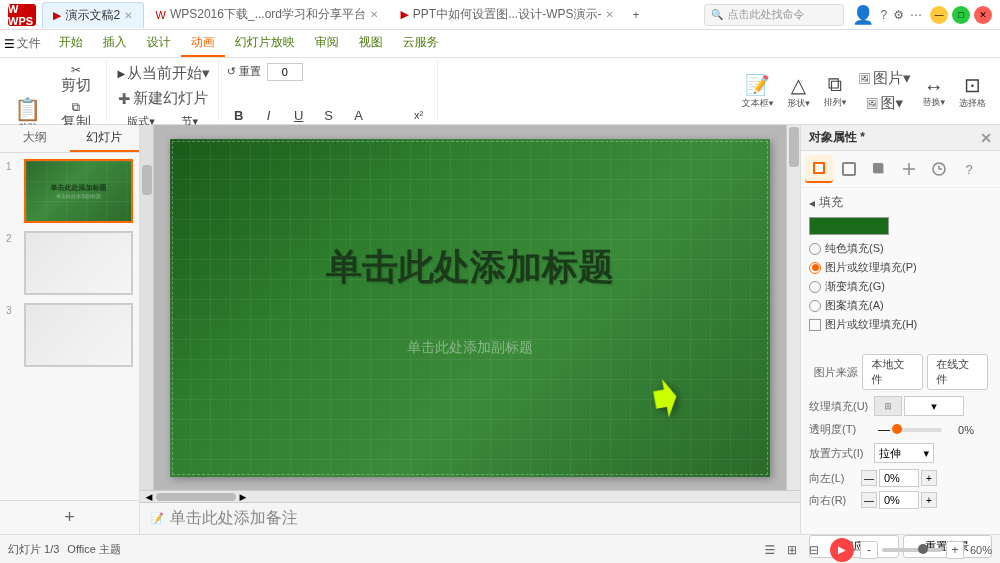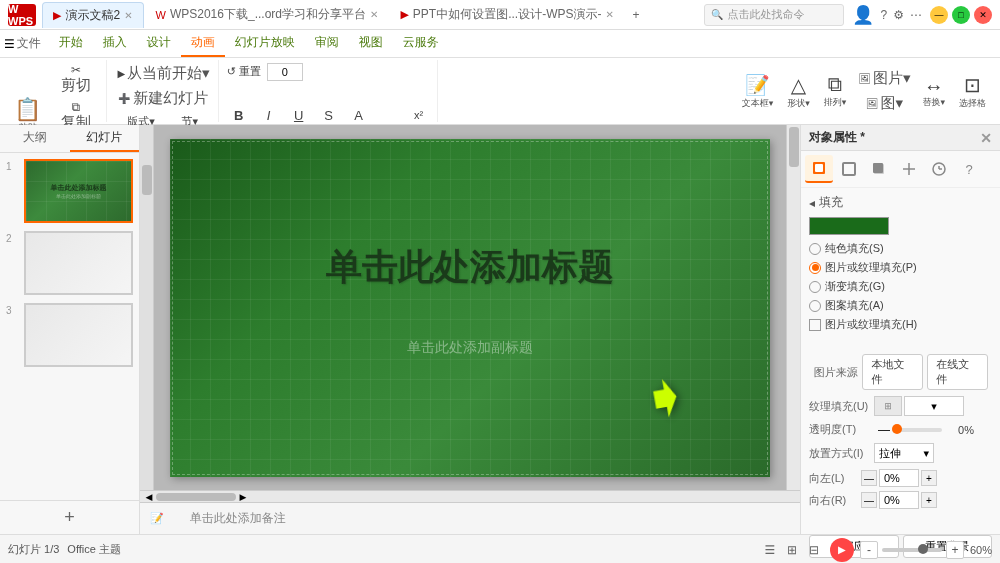--- a/index.html
+++ b/index.html
@@ -383,21 +383,21 @@
     </div>
 
     <div class="h-scrollbar">
       <div style="width:14px;height:12px;display:flex;align-items:center;justify-content:center;cursor:pointer;font-size:9px;">◀</div>
       <div class="h-scroll-thumb"></div>
       <div style="width:14px;height:12px;display:flex;align-items:center;justify-content:center;cursor:pointer;font-size:9px;">▶</div>
     </div>
 
     <div class="notes-area">
       <span style="font-size:11px;color:#555;margin-right:6px;">📝</span>
-      <span style="color:#888;font-size:12px;margin-left:20px;">单击此处添加备注</span>
+      <span style="color:#888;font-size:16px;">单击此处添加备注</span>
     </div>
   </div>
 
   <div id="right-panel">
     <div class="panel-header">
       <span>对象属性 *</span>
       <span class="panel-close">✕</span>
     </div>
 
     <div class="panel-icons">

